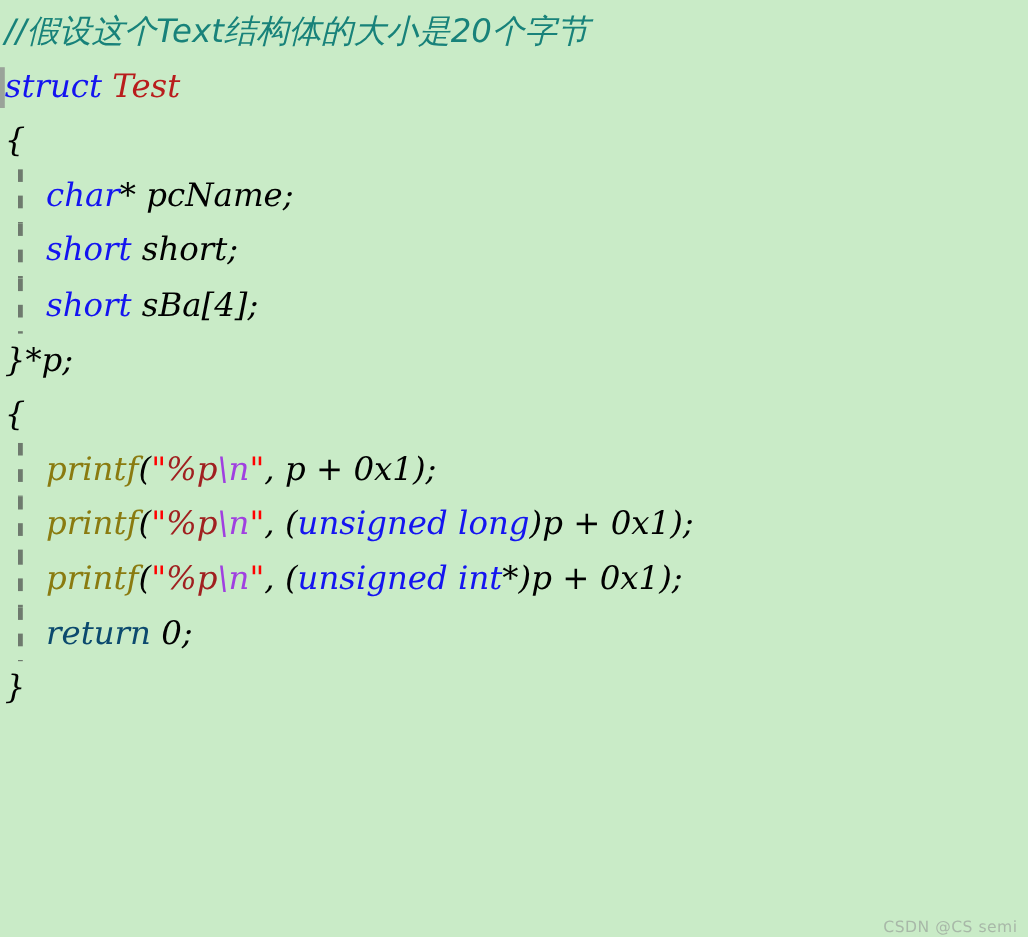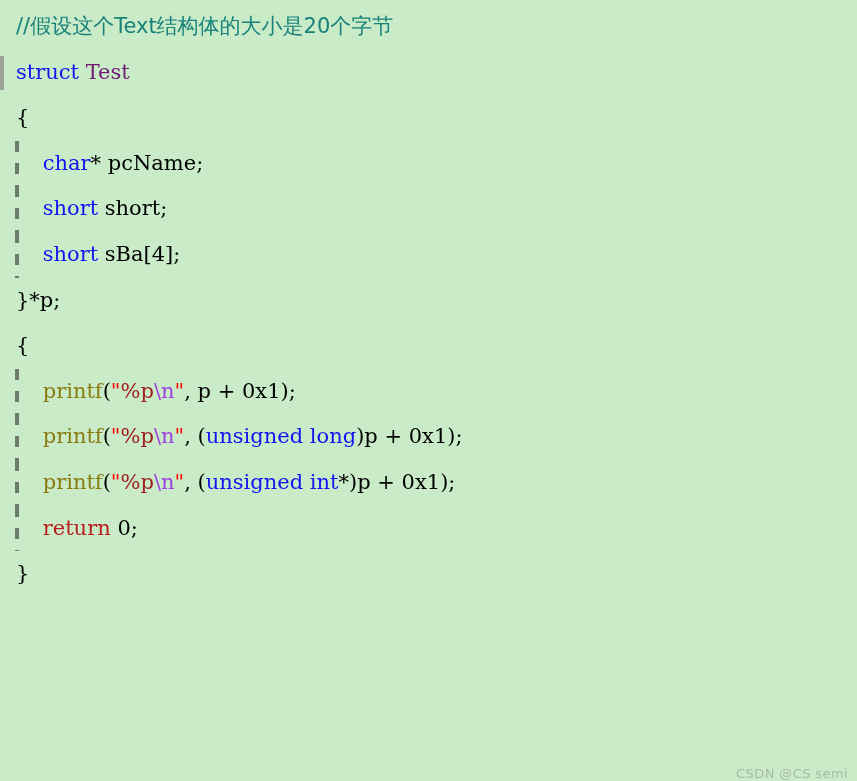--- a/index.html
+++ b/index.html
@@ -21,24 +21,25 @@
     background: #c9ebc7;
     box-sizing: border-box;
     padding: 4px 0 0 0;
   }
 
   .code-line {
     position: relative;
     height: 45.6px;
     line-height: 45.6px;
     white-space: pre;
-    font-size: 21px;
+    font-size: 27px;
     font-family: "DejaVu Serif", serif;
     color: #000000;
-    padding-left: 16px;
+    padding-left: 4px;
+    font-style: italic;
   }
 
   
   .fold-bar {
     position: absolute;
     left: 0px;
     top: 6px;
     width: 4px;
     height: 34px;
     background: #9aa39a;
@@ -56,27 +57,27 @@
         transparent 11px, transparent 22px);
     background-size: 4px 22px;
     background-repeat: repeat-y;
   }
 
   .txt { display: inline; }
 
   
   .tok-comment  { color: #18827a; }
   .tok-keyword  { color: #1414f0; }
-  .tok-type     { color: #701a75; }
+  .tok-type     { color: #b91c1c; }
   .tok-plain    { color: #000000; }
   .tok-func     { color: #8a7b10; }
   .tok-quote    { color: #ff0000; }
   .tok-string   { color: #a02020; }
   .tok-escape   { color: #a040e0; }
-  .tok-return   { color: #b91c1c; }
+  .tok-return   { color: #0c4a6e; }
 
   .cjk { font-family: "DejaVu Sans", sans-serif; }
 
   #watermark {
     position: absolute;
     right: 9px;
     bottom: 0;
     font-family: "DejaVu Sans", sans-serif;
     font-size: 13px;
     color: #a8b8a8;

